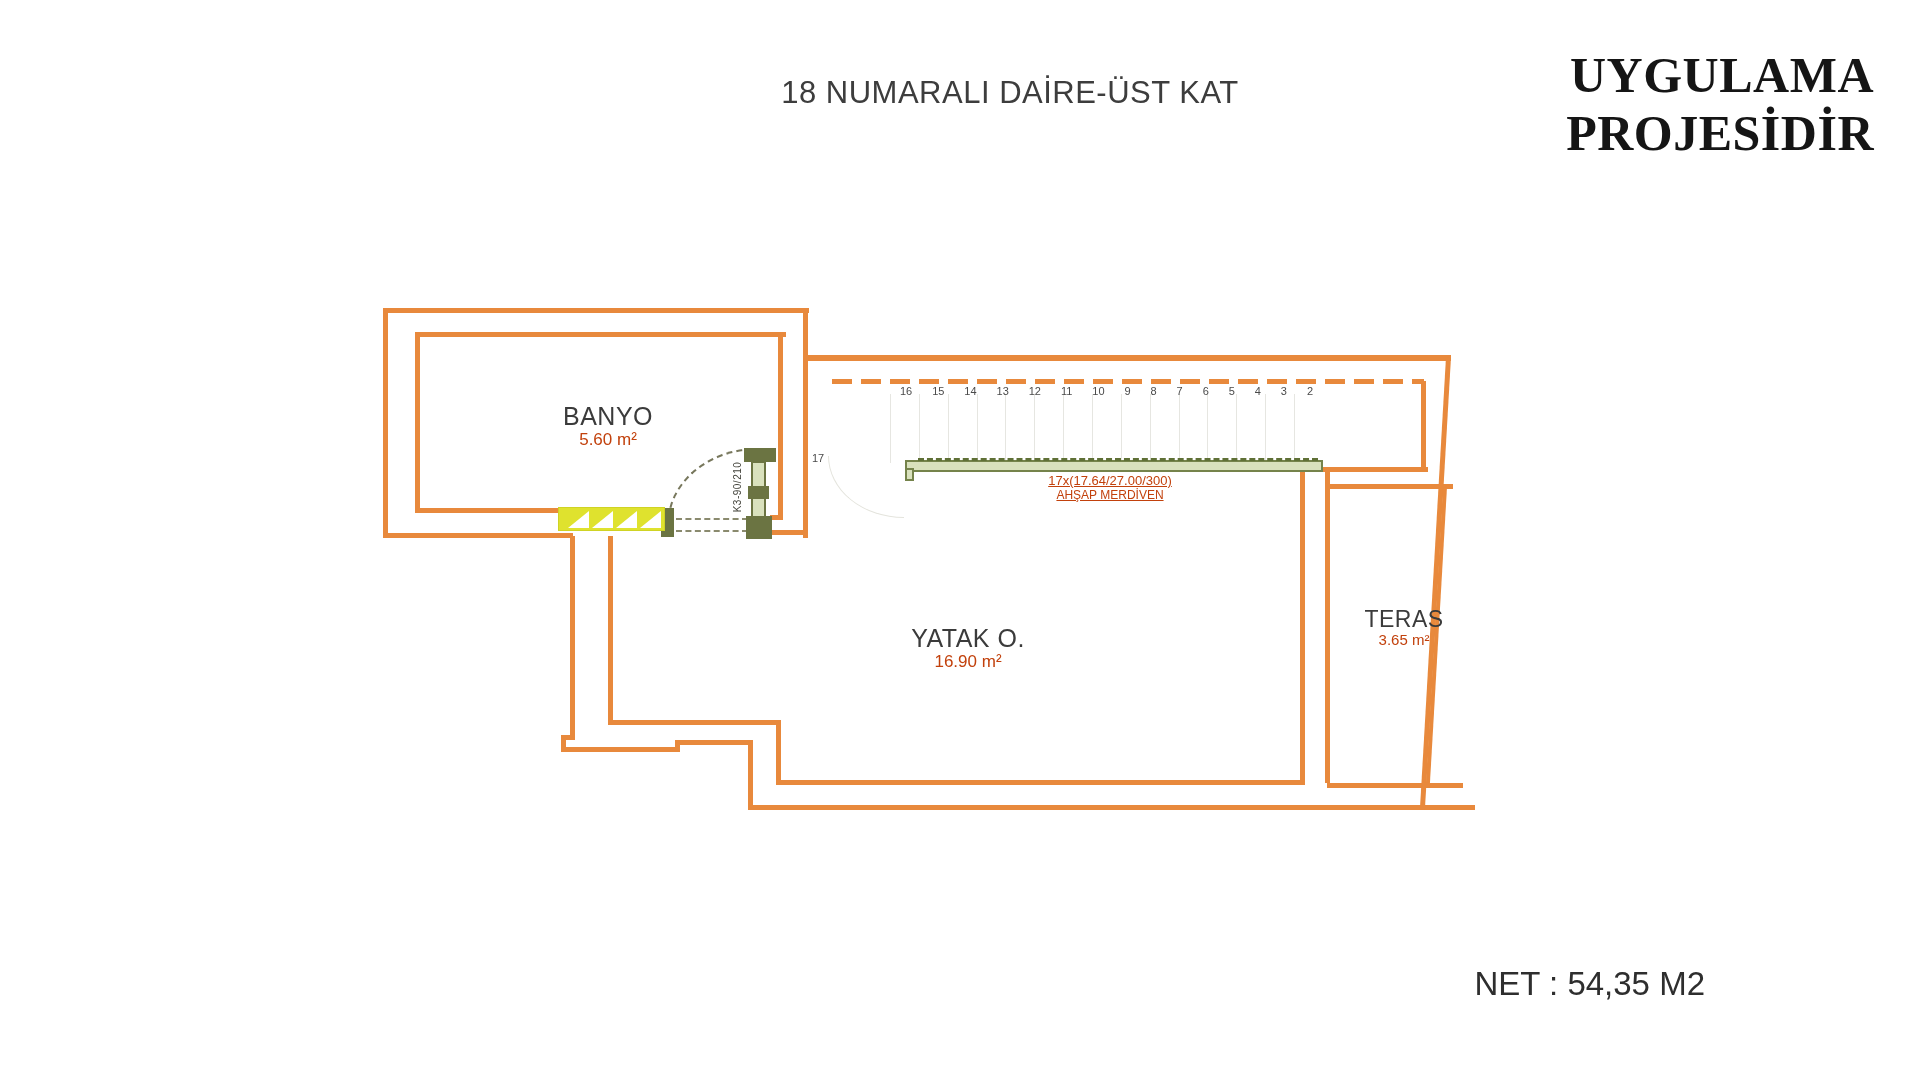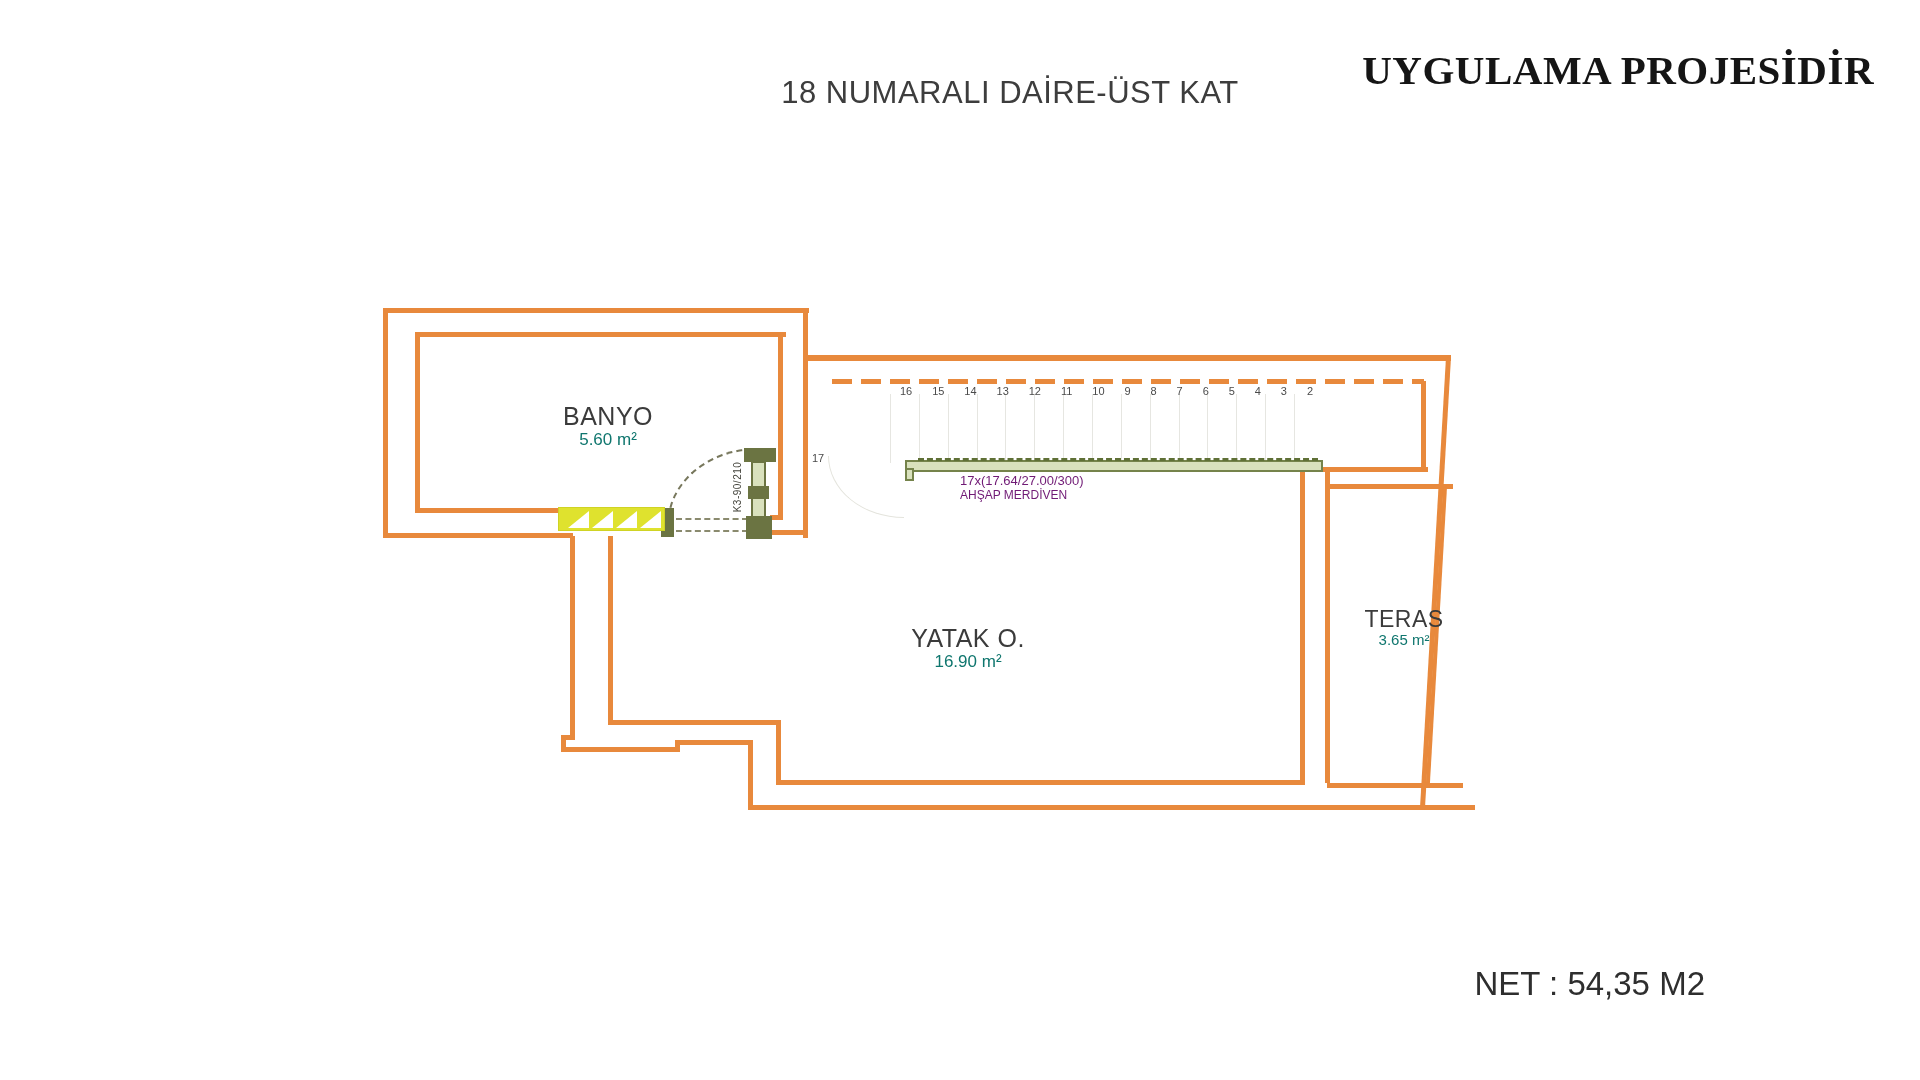--- a/index.html
+++ b/index.html
@@ -9,26 +9,26 @@
 
   
   .wall { position:absolute; background:#E8893C; }
   .wall-dashed { position:absolute; height:5px;
      background:repeating-linear-gradient(to right,#E8893C 0 20px,transparent 20px 29px); }
   .slant { transform-origin:top left; transform:rotate(3.3deg); }
 
   
   .lbl { position:absolute; color:#3B3B3B; text-align:center; }
   .room-name { font-size:25px; letter-spacing:0.5px; }
-  .room-area { font-size:17px; color:#0f766e; }
+  .room-area { font-size:17px; color:#c2410c; }
   .title { font-size:31px; color:#3d3d3d; letter-spacing:0.5px;text-align:center; }
   .stamp { position:absolute; font-family:"Liberation Serif", serif; font-weight:700;
-           font-size:41px; color:#151515; text-align:right; letter-spacing:0.5px; }
+           font-size:50px; color:#151515; text-align:right; letter-spacing:0.5px; }
   .totals { position:absolute; color:#2e2e2e; font-size:33px; line-height:41px; text-align:right; }
-  .stair-note { position:absolute; color:#701a75; font-size:13px; line-height:15px; }
+  .stair-note { position:absolute; color:#c2410c; font-size:13px; text-align:center; line-height:15px;text-decoration:underline; }
 
   
   .treads { position:absolute; left:890px; top:394px; width:433px; height:69px;
      background:repeating-linear-gradient(to right,#e6e6e1 0 1px,transparent 1px 28.85px); }
   .tread-nums { position:absolute; left:890px; top:384px; width:433px; height:14px;
      display:flex; justify-content:space-around; align-items:center;
      font-size:11px; color:#4a4a4a; }
   .stringer { position:absolute; left:905px; top:460px; width:418px; height:12px;
      background:#D9E1BD; border:2px solid #75834B; }
   .stringer-hook { position:absolute; left:905px; top:468px; width:9px; height:13px;

